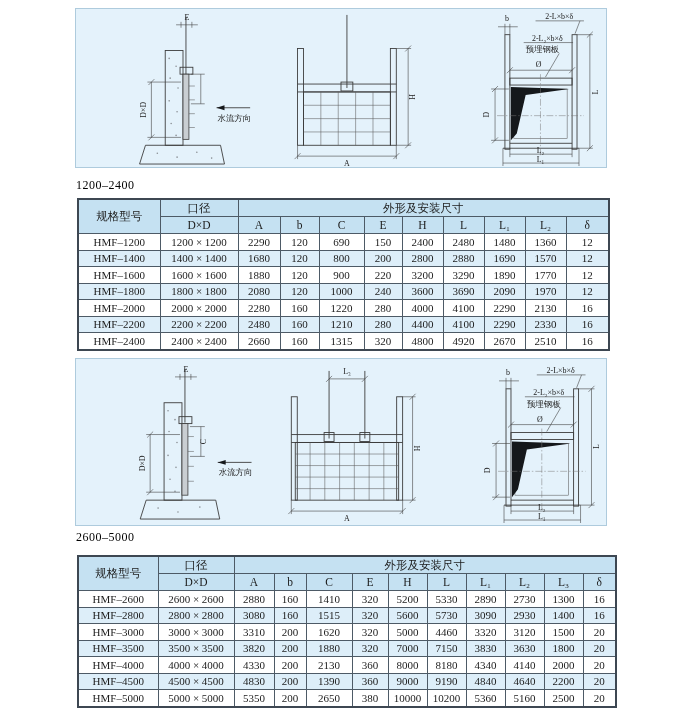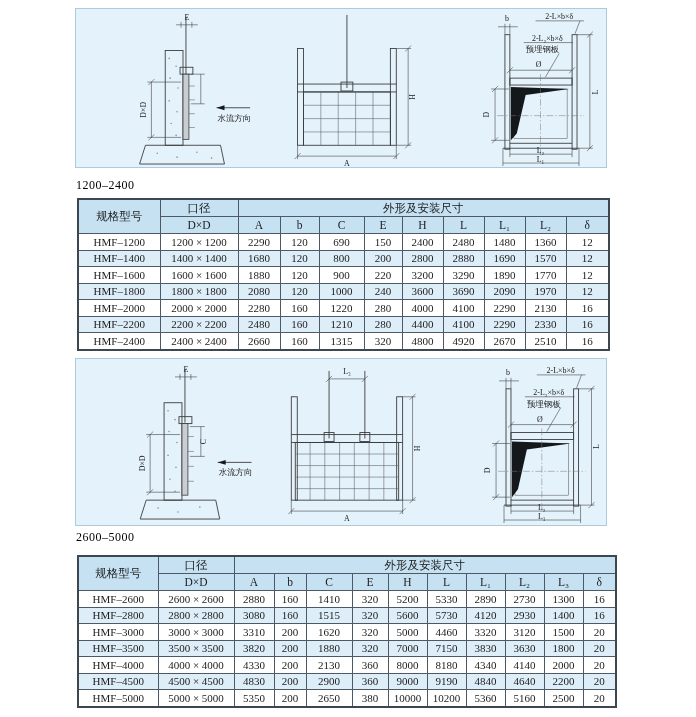--- a/index.html
+++ b/index.html
@@ -480,21 +480,21 @@
       </tr>
       <tr class="alt">
         <td>HMF–2800</td>
         <td>2800 × 2800</td>
         <td>3080</td>
         <td>160</td>
         <td>1515</td>
         <td>320</td>
         <td>5600</td>
         <td>5730</td>
-        <td>4120</td>
+        <td>3090</td>
         <td>2930</td>
         <td>1400</td>
         <td>16</td>
       </tr>
       <tr>
         <td>HMF–3000</td>
         <td>3000 × 3000</td>
         <td>3310</td>
         <td>200</td>
         <td>1620</td>
@@ -532,21 +532,21 @@
         <td>4340</td>
         <td>4140</td>
         <td>2000</td>
         <td>20</td>
       </tr>
       <tr class="alt">
         <td>HMF–4500</td>
         <td>4500 × 4500</td>
         <td>4830</td>
         <td>200</td>
-        <td>2900</td>
+        <td>1390</td>
         <td>360</td>
         <td>9000</td>
         <td>9190</td>
         <td>4840</td>
         <td>4640</td>
         <td>2200</td>
         <td>20</td>
       </tr>
       <tr>
         <td>HMF–5000</td>

